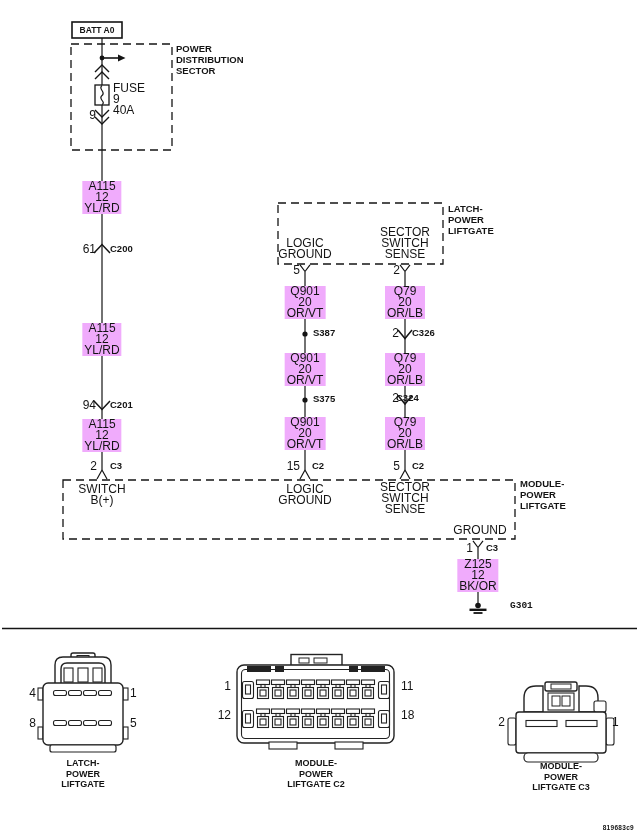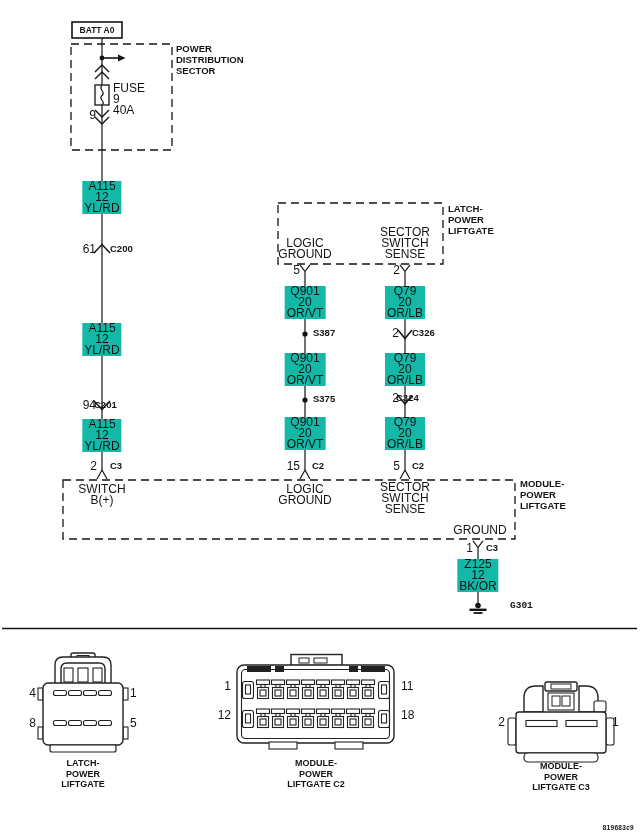--- a/index.html
+++ b/index.html
@@ -3,21 +3,21 @@
 <meta charset="utf-8">
 <style>
   html,body{margin:0;padding:0;background:#e8e8e8;}
   .stage{position:relative;width:640px;height:838px;background:#ffffff;overflow:hidden;
          font-family:"Liberation Sans",sans-serif;color:#141414;}
   svg.wiring{position:absolute;left:0;top:0;z-index:0;}
   .t{position:absolute;z-index:2;white-space:nowrap;color:#141414;
      font-family:"Liberation Sans",sans-serif;font-size:12px;line-height:11px;}
   .ctr{transform:translateX(-50%);text-align:center;}
   .pr{transform:translateX(-100%);text-align:right;}
-  .mask{background:#14b8a6;padding:0 2px;}
+  .mask{background:#f0abfc;padding:0 2px;}
   .bold{font-weight:bold;}
   .cname{font-weight:bold;font-size:9.5px;}
   .comp{font-weight:bold;font-size:9.5px;line-height:11px;}
   .cap{font-weight:bold;font-size:9px;line-height:10.5px;}
   .docid{font-weight:bold;font-size:6.5px;letter-spacing:0.3px;}
 </style>
 </head>
 <body>
 
 <div class="stage">
@@ -203,21 +203,21 @@
   <div class="t pr" style="left:96px;top:244px;">61</div>
   <div class="t cname" style="left:110px;top:243px;">C200</div>
 
   <div class="t ctr mask" style="left:102px;top:323px;">
     <div>A115</div>
     <div>12</div>
     <div>YL/RD</div>
   </div>
 
   <div class="t pr" style="left:96px;top:400px;">94</div>
-  <div class="t cname" style="left:94px;top:399px;">C201</div>
+  <div class="t cname" style="left:110px;top:399px;">C201</div>
 
   <div class="t ctr mask" style="left:102px;top:419px;">
     <div>A115</div>
     <div>12</div>
     <div>YL/RD</div>
   </div>
 
   <div class="t pr" style="left:97px;top:461px;">2</div>
   <div class="t cname" style="left:110px;top:460px;">C3</div>
 

